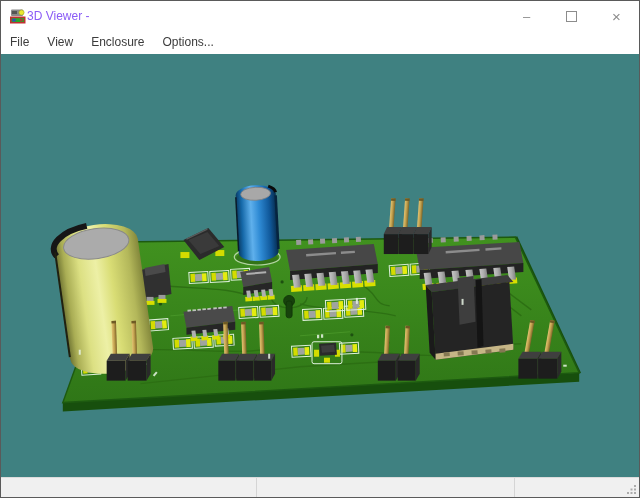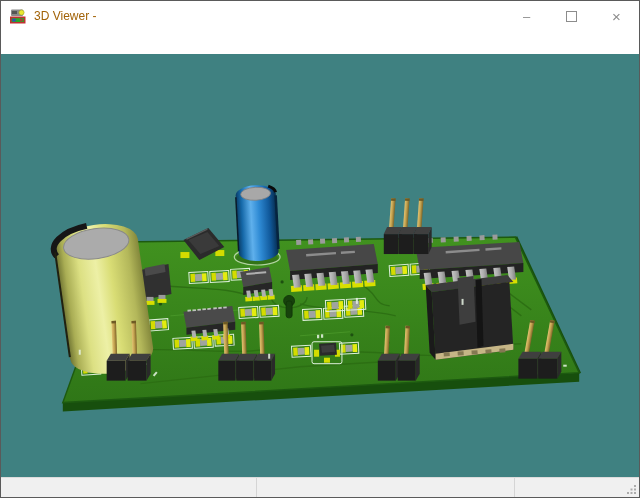--- a/index.html
+++ b/index.html
@@ -1,21 +1,21 @@
 <!DOCTYPE html>
 <html><head>
 <meta charset="utf-8">
 <style>
   html,body{margin:0;padding:0;background:#2b2b2b;}
   body{width:640px;height:498px;overflow:hidden;font-family:"Liberation Sans",sans-serif;}
   .window{position:relative;width:638px;height:496px;border:1px solid #5a5a5a;background:#ffffff;box-sizing:content-box;}
   
   .titlebar{height:30px;display:flex;align-items:center;background:#ffffff;}
   .title-icon{width:18px;height:18px;margin-left:8px;flex:0 0 auto;}
-  .title-text{margin-left:7px;font-size:12px;color:#a16207;white-space:nowrap;}
+  .title-text{font-size:12px;color:#8b5cf6;white-space:nowrap;}
   .win-controls{margin-left:auto;display:flex;height:30px;}
   .win-btn{width:45px;height:30px;display:flex;align-items:center;justify-content:center;color:#8c8c8c;font-size:13px;cursor:default;}
   .win-btn.close{font-size:15px;}
   .max-box{width:9px;height:9px;border:1px solid #8c8c8c;display:block;}
   
   .menubar{height:23px;display:flex;align-items:center;background:#ffffff;padding-left:0;}
   .menu-item{padding:0 9px;font-size:12px;color:#3c3c3c;line-height:23px;}
   
   .viewport{position:absolute;top:53px;left:0;width:638px;height:425px;background:#3F8181;overflow:hidden;}
   .viewport svg{display:block;}
@@ -49,20 +49,26 @@
         </div>
       <div class="win-btn">
           <span class="max-box"></span>
         </div>
       <div class="win-btn close">
           <span>×</span>
         </div>
     </div>
   </div>
 
+  <div class="menubar">
+    <span class="menu-item">File</span>
+    <span class="menu-item">View</span>
+    <span class="menu-item">Enclosure</span>
+    <span class="menu-item">Options...</span>
+  </div>
 
   <div class="viewport">
     <svg width="638" height="425" viewBox="0 0 640 425">
       <defs>
         <linearGradient id="boardGrad" x1="0" y1="0" x2="0" y2="1">
           <stop offset="0" stop-color="#41921F"></stop>
             <stop offset="1" stop-color="#2F7617"></stop>
         </linearGradient>
         <linearGradient id="yelGrad" x1="0" y1="0" x2="1" y2="0">
           <stop offset="0" stop-color="#6F7433"></stop>

